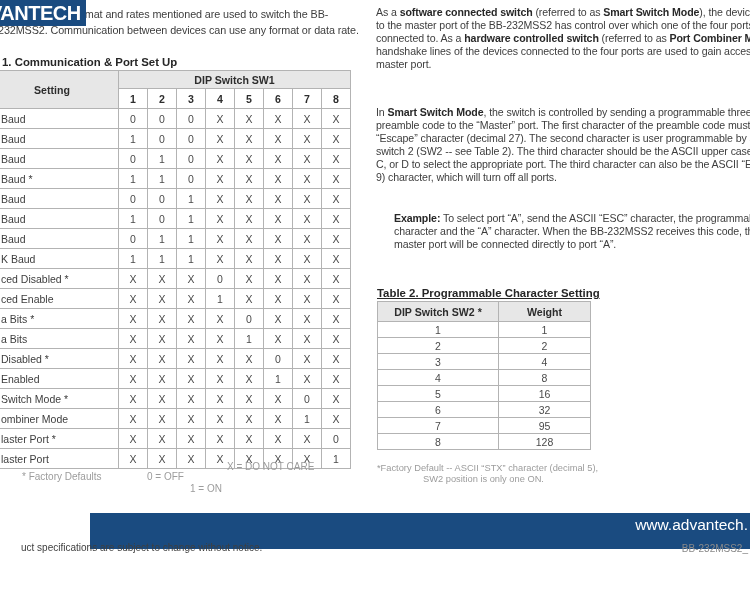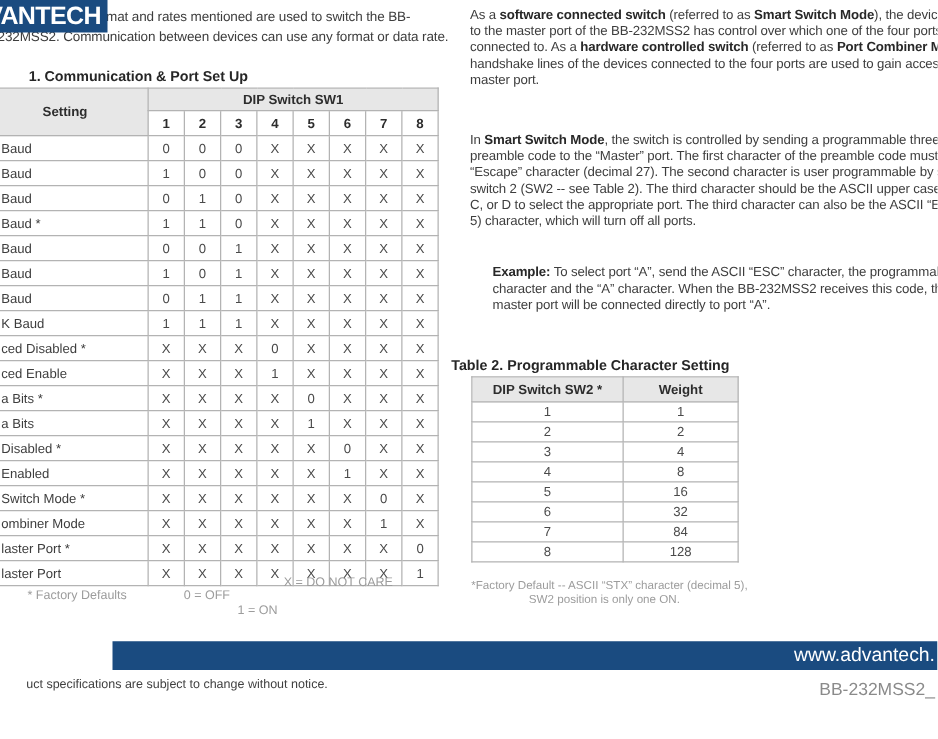--- a/index.html
+++ b/index.html
@@ -31,34 +31,34 @@
   #table2 th{height:17px;margin-left:32px;}
   #table2 tbody td{height:15px;}
 
   .foot-gray{font-size:10px;color:#9c9c9c;white-space:nowrap;}
   .t2foot{font-size:9.3px;color:#9c9c9c;text-align:center;width:213px;white-space:nowrap;}
 
   .bar{background:#1a4b80;}
   .bar-left{left:0;top:510;width:86px;height:26px;overflow:hidden;}
   .logo{position:absolute;left:-11px;top:0;color:#ffffff;font-weight:bold;
         font-size:20px;line-height:26px;letter-spacing:-0.5px;white-space:nowrap;}
-  .bar-right{left:90px;top:513px;width:660px;height:23px;}
+  .bar-right{left:90px;top:513px;width:660px;height:36px;}
   .url{position:absolute;right:2px;top:0;color:#ffffff;font-size:15.5px;line-height:23px;white-space:nowrap;}
   .disclaimer{left:0;top:542px;font-size:10px;color:#3f3f3f;white-space:nowrap;padding-left:21px;}
-  .docref{right:2px;top:543px;font-size:14px;color:#8a8a8a;white-space:nowrap;}
+  .docref{right:2px;top:543px;font-size:10px;color:#8a8a8a;white-space:nowrap;}
 </style>
 </head>
 <body>
 
 <div class="abs note" style="left:-2px;top:6px;">
   <div class="ln"><span class="b">Note:</span><span> The data format and rates mentioned are used to switch the BB-</span></div>
   <div class="ln"><span>232MSS2. Communication between devices can use any format or data rate.</span></div>
 </div>
 
-<div class="abs tbl-title" style="left:2px;top:56px;margin-left:21px;">1. Communication &amp; Port Set Up</div>
+<div class="abs tbl-title" style="left:2px;top:56px;">1. Communication &amp; Port Set Up</div>
 
 <table id="table1" class="abs" style="left:-38px;top:70px;">
   <colgroup>
     <col style="width:156px;">
     <col style="width:29px;">
       <col style="width:29px;">
       <col style="width:29px;">
       <col style="width:29px;">
     <col style="width:29px;">
       <col style="width:29px;">
@@ -295,30 +295,30 @@
   <div class="ln"><span>handshake lines of the devices connected to the four ports are used to gain access to the</span></div>
   <div class="ln"><span>master port.</span></div>
 </div>
 
 <div class="abs" style="left:376px;top:106px;">
   <div class="ln"><span>In </span><span class="b">Smart Switch Mode</span><span>, the switch is controlled by sending a programmable three-chara</span></div>
   <div class="ln"><span>preamble code to the “Master” port. The first character of the preamble code must be the</span></div>
   <div class="ln"><span>“Escape” character (decimal 27). The second character is user programmable by setting</span></div>
   <div class="ln"><span>switch 2 (SW2 -- see Table 2). The third character should be the ASCII upper case letters</span></div>
   <div class="ln"><span>C, or D to select the appropriate port. The third character can also be the ASCII “EOT” (de</span></div>
-  <div class="ln"><span>5) character, which will turn off all ports.</span></div>
+  <div class="ln"><span>9) character, which will turn off all ports.</span></div>
 </div>
 
 <div class="abs" style="left:394px;top:212px;">
   <div class="ln"><span class="b">Example:</span><span> To select port “A”, send the ASCII “ESC” character, the programmable</span></div>
   <div class="ln"><span>character and the “A” character. When the BB-232MSS2 receives this code, the</span></div>
   <div class="ln"><span>master port will be connected directly to port “A”.</span></div>
 </div>
 
-<div class="abs tbl-title" style="left:361px;top:287px;">Table 2. Programmable Character Setting</div>
+<div class="abs tbl-title" style="left:377px;top:287px;text-decoration:underline;">Table 2. Programmable Character Setting</div>
 
 <table id="table2" class="abs" style="left:377px;top:301px;">
   <colgroup>
       <col style="width:121px;">
       <col style="width:92px;">
     </colgroup>
   <thead>
     <tr>
         <th>DIP Switch SW2 *</th>
         <th>Weight</th>
@@ -344,21 +344,21 @@
       <tr>
         <td>5</td>
         <td>16</td>
       </tr>
       <tr>
         <td>6</td>
         <td>32</td>
       </tr>
       <tr>
         <td>7</td>
-        <td>84</td>
+        <td>95</td>
       </tr>
       <tr>
         <td>8</td>
         <td>128</td>
       </tr>
     </tbody>
 </table>
 
 <div class="abs t2foot" style="left:377px;top:463px;">*Factory Default -- ASCII “STX” character (decimal 5),</div>
 <div class="abs t2foot" style="left:377px;top:474px;">SW2 position is only one ON.</div>

